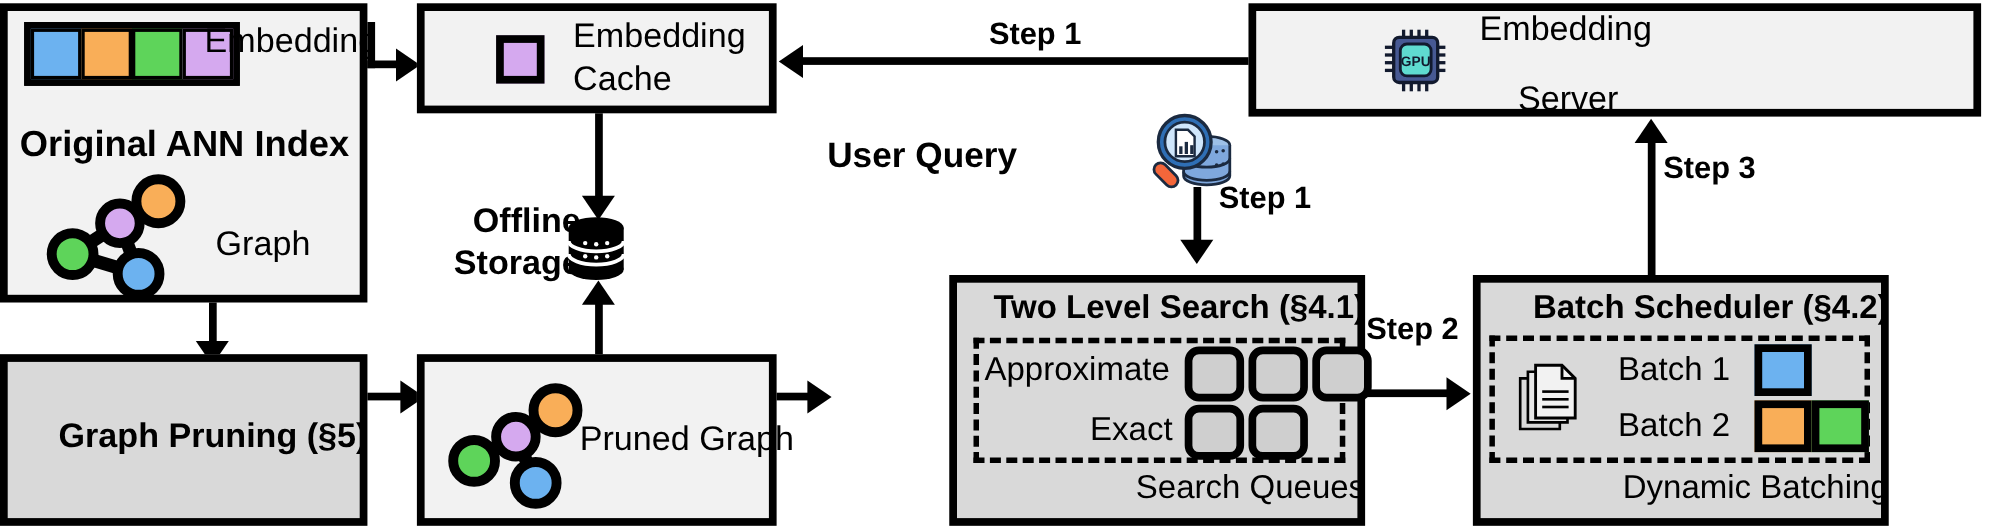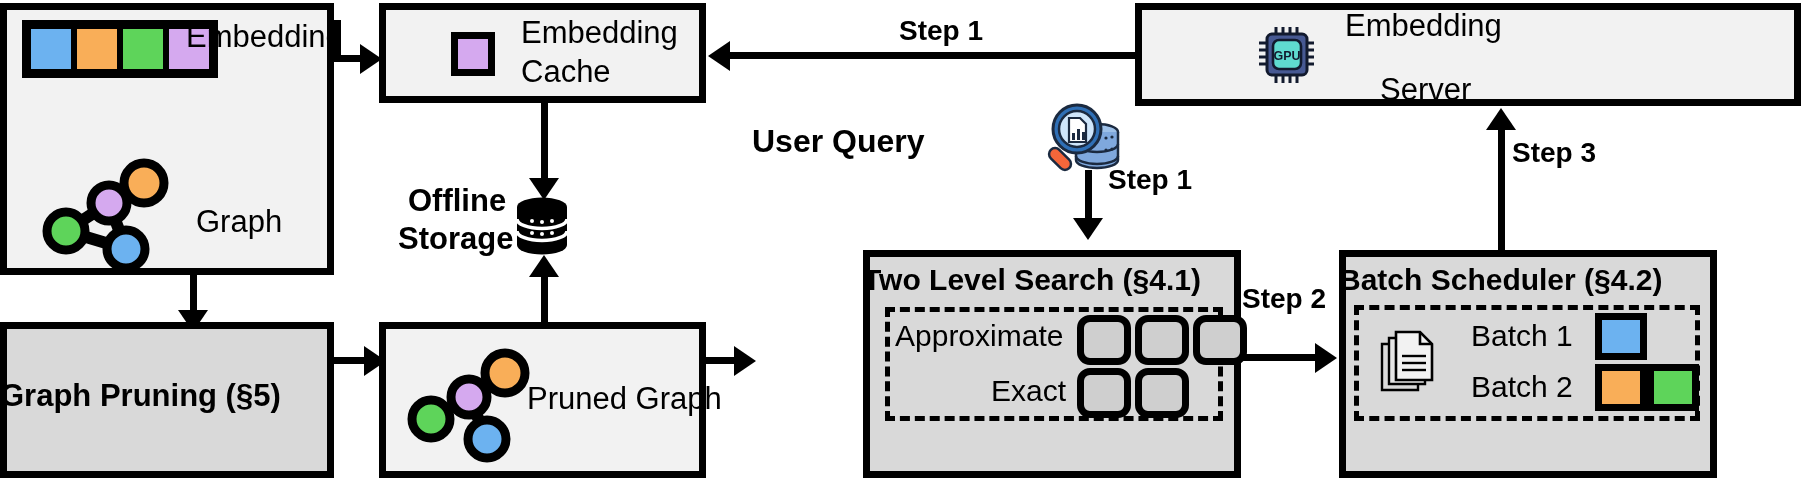--- a/index.html
+++ b/index.html
@@ -3,21 +3,21 @@
 <meta charset="utf-8">
 <style>
   html,body{margin:0;padding:0;background:#ffffff;}
   body{width:1817px;height:481px;font-family:"Liberation Sans",sans-serif;position:relative;overflow:hidden;}
   #stage{position:relative;width:1817px;height:481px;}
 
   .box{position:absolute;border:7px solid #000;background:#f2f2f2;box-sizing:border-box;}
   .box.shaded{background:#d9d9d9;}
   .lbl{position:absolute;color:#000;white-space:pre;line-height:1.08;}
   .bold{font-weight:bold;}
-  .ctr{text-align:left;}
+  .ctr{text-align:right;}
 
   
   .hline{position:absolute;background:#000;height:7px;}
   .vline{position:absolute;background:#000;width:7px;}
   .arrowR{position:absolute;width:0;height:0;border-top:15px solid transparent;border-bottom:15px solid transparent;border-left:22px solid #000;}
   .arrowL{position:absolute;width:0;height:0;border-top:15px solid transparent;border-bottom:15px solid transparent;border-right:22px solid #000;}
   .arrowD{position:absolute;width:0;height:0;border-left:15px solid transparent;border-right:15px solid transparent;border-top:22px solid #000;}
   .arrowU{position:absolute;width:0;height:0;border-left:15px solid transparent;border-right:15px solid transparent;border-bottom:22px solid #000;}
 
   
@@ -42,20 +42,21 @@
   <div class="box" style="left:0px;top:3px;width:334px;height:272px;"></div>
 
   <div class="emb-strip" style="left:22px;top:20px;">
     <div class="cell" style="background:#6cb2f0"></div>
     <div class="cell" style="background:#f9ae58"></div>
     <div class="cell" style="background:#5ed45a"></div>
     <div class="cell" style="background:#d5a9ef"></div>
   </div>
   <div class="lbl" style="left:186px;top:20px;font-size:31px;">Embedding</div>
 
+  <div class="lbl bold" style="left:18px;top:113px;font-size:33px;">Original ANN Index</div>
 
   <div class="svgwrap" style="left:38px;top:163px;">
     <svg width="136" height="106" viewBox="0 0 136 106">
       <line x1="28" y1="68" x2="71" y2="40" stroke="#000" stroke-width="12"></line>
       <line x1="71" y1="40" x2="106" y2="20" stroke="#000" stroke-width="12"></line>
       <line x1="71" y1="40" x2="88" y2="86" stroke="#000" stroke-width="12"></line>
       <line x1="28" y1="68" x2="88" y2="86" stroke="#000" stroke-width="12"></line>
       <circle cx="106" cy="20" r="20" fill="#f9ae58" stroke="#000" stroke-width="9"></circle>
       <circle cx="71" cy="40" r="18" fill="#d5a9ef" stroke="#000" stroke-width="9"></circle>
       <circle cx="28" cy="68" r="19" fill="#5ed45a" stroke="#000" stroke-width="9"></circle>
@@ -161,20 +162,21 @@
     <div class="queue-cell"></div>
     <div class="queue-cell"></div>
   </div>
 
   <div class="lbl" style="left:991px;top:375px;font-size:30px;">Exact</div>
   <div class="queue-row" style="left:1077px;top:368px;">
     <div class="queue-cell"></div>
     <div class="queue-cell"></div>
   </div>
 
+  <div class="lbl ctr" style="left:863px;top:428px;width:378px;font-size:30px;">Search Queues</div>
 
   <div class="hline" style="left:1241px;top:354px;width:80px;"></div>
   <div class="arrowR" style="left:1315px;top:343px;"></div>
   <div class="lbl bold" style="left:1242px;top:284px;font-size:28px;">Step 2</div>
 
   <div class="box shaded" style="left:1339px;top:250px;width:378px;height:228px;"></div>
   <div class="lbl bold ctr" style="left:1339px;top:264px;width:378px;font-size:30px;">Batch Scheduler (§4.2)</div>
 
   <div class="dashed" style="left:1354px;top:305px;width:346px;height:116px;"></div>
 
@@ -192,20 +194,21 @@
 
   <div class="lbl" style="left:1471px;top:320px;font-size:30px;">Batch 1</div>
   <div class="batch-sq" style="position:absolute;left:1595px;top:313px;width:52px;height:47px;background:#6cb2f0;"></div>
 
   <div class="lbl" style="left:1471px;top:371px;font-size:30px;">Batch 2</div>
   <div style="position:absolute;left:1595px;top:364px;display:flex;">
     <div class="batch-sq" style="width:52px;height:47px;background:#f9ae58;"></div>
     <div class="batch-sq" style="width:52px;height:47px;background:#5ed45a;"></div>
   </div>
 
+  <div class="lbl ctr" style="left:1339px;top:428px;width:378px;font-size:30px;">Dynamic Batching</div>
 
   <div class="vline" style="left:1498px;top:123px;height:128px;"></div>
   <div class="arrowU" style="left:1486px;top:108px;"></div>
   <div class="lbl bold" style="left:1512px;top:138px;font-size:28px;">Step 3</div>
 
   <div class="box" style="left:1135px;top:3px;width:666px;height:103px;"></div>
   <div class="svgwrap" style="left:1258px;top:26px;">
     <svg width="62" height="58" viewBox="0 0 62 58">
       <g stroke="#121a2e" stroke-width="3">
         <line x1="18" y1="1" x2="18" y2="9"></line>

